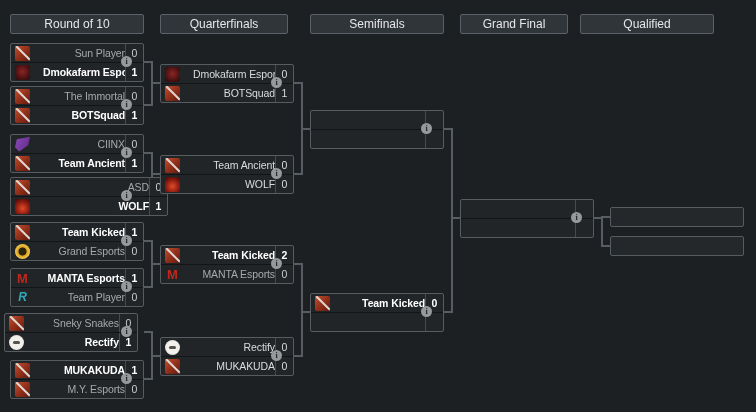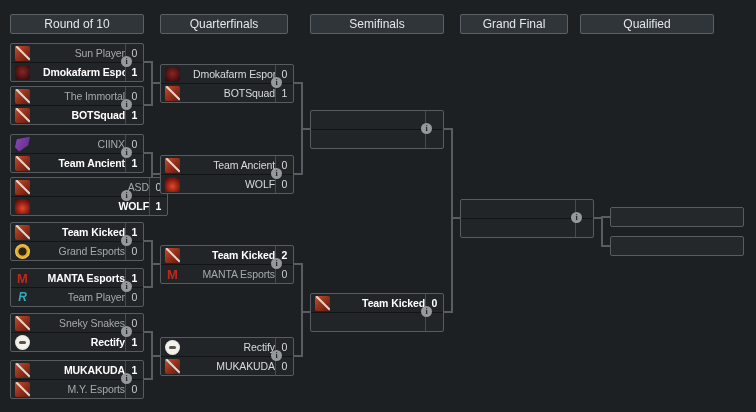--- a/index.html
+++ b/index.html
@@ -138,21 +138,21 @@
         <span class="name">MANTA Esports</span>
         <span class="score">1</span>
       </div>
       <div class="team loss">
         <span class="logo renewal-icon"></span>
         <span class="name">Team Player</span>
         <span class="score">0</span>
       </div>
     </div>
     <div class="info" style="left: 121px; top: 281px;">i</div>
-    <div class="match" style="left: 10px; top: 313px; width: 134px;">
+    <div class="match" style="left: 4px; top: 313px; width: 134px;">
       <div class="team loss">
         <span class="logo dota-icon"></span>
         <span class="name">Sneky Snakes</span>
         <span class="score">0</span>
       </div>
       <div class="team win">
         <span class="logo rectify-icon"></span>
         <span class="name">Rectify</span>
         <span class="score">1</span>
       </div>

